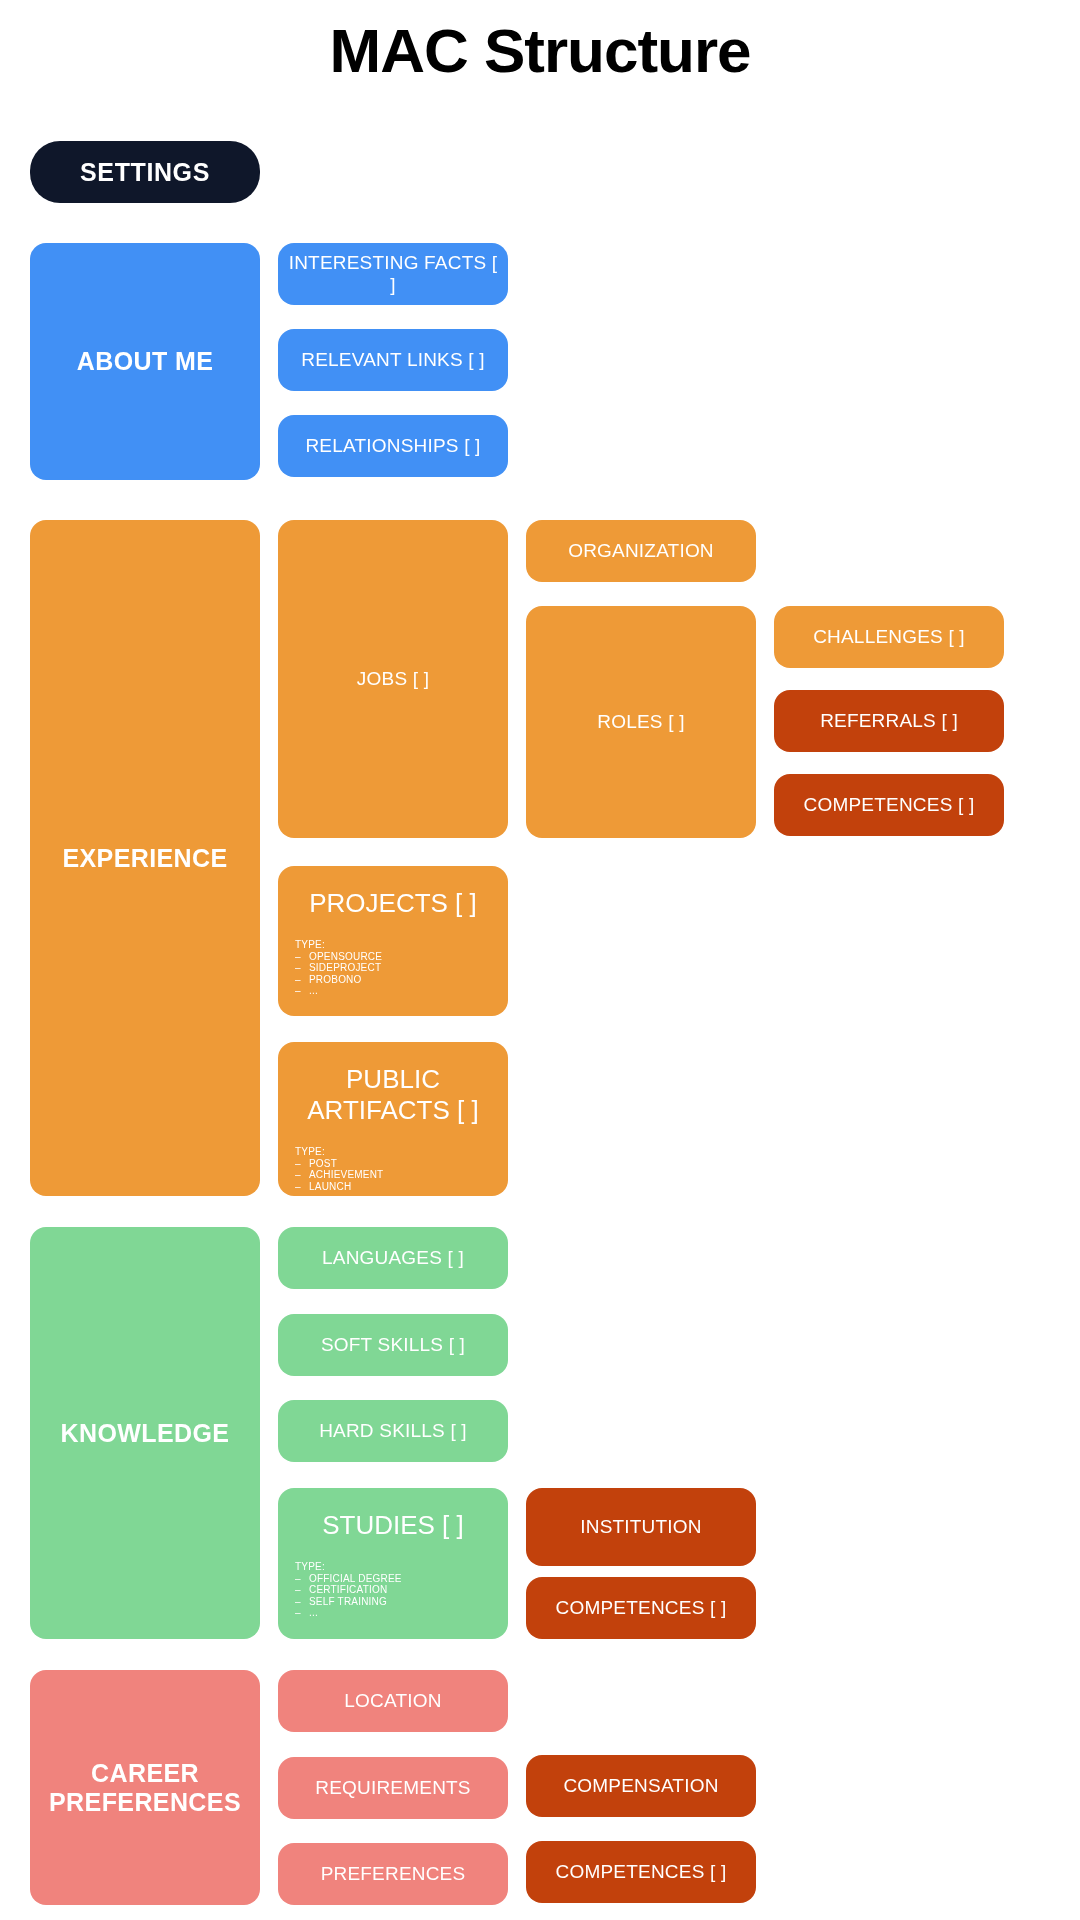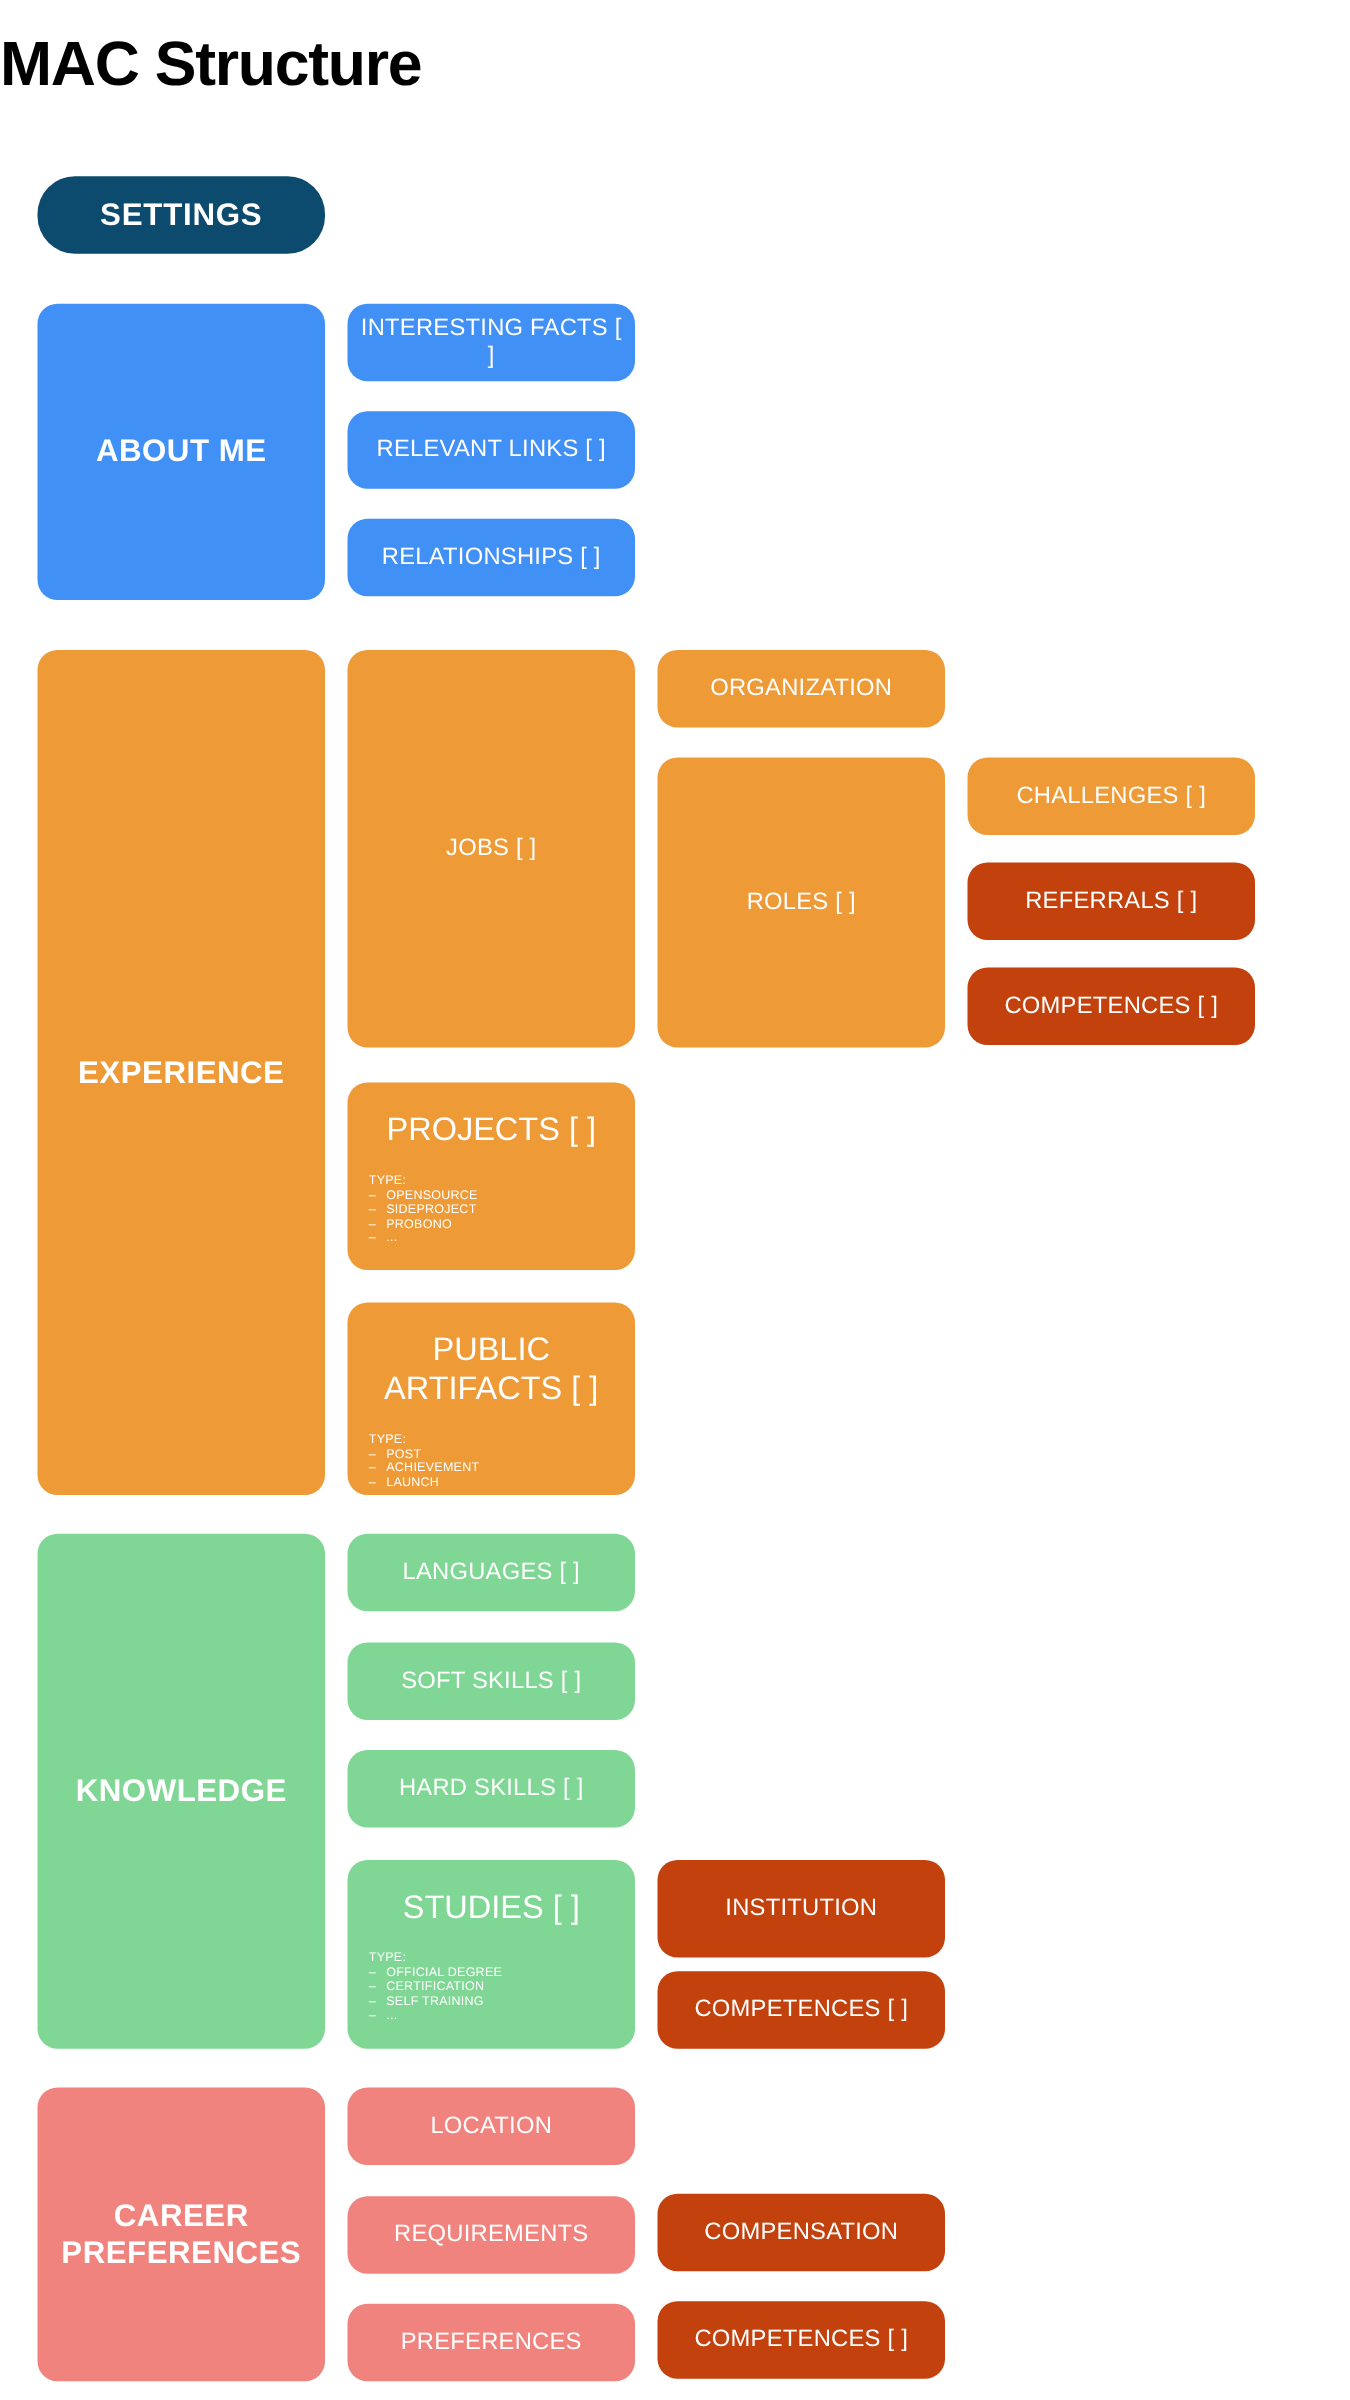--- a/index.html
+++ b/index.html
@@ -18,21 +18,22 @@
     height: 1920px;
     background: #ffffff;
   }
 
   
   .page-title {
     position: absolute;
     left: 0;
     top: 8px;
     width: 1080px;
-    font-size: 50px;
+    text-align: center;
+    font-size: 62px;
     font-weight: bold;
     letter-spacing: -1px;
     color: #000000;
     line-height: 86px;
   }
 
   
   .card {
     position: absolute;
     border-radius: 16px;
@@ -49,21 +50,21 @@
     width: 100%;
     padding: 0 6px;
     white-space: pre-line;
   }
 
   
   .lvl1 { font-size: 25px; font-weight: bold; letter-spacing: 0.4px; }
   .lvl2 { font-size: 19px; font-weight: normal; letter-spacing: 0.2px; }
 
   
-  .c-purple { background: #0c4a6e; border-radius: 30px; }
+  .c-purple { background: #0f172a; border-radius: 30px; }
   .c-blue   { background: #4190f5; }
   .c-orange { background: #ee9a37; }
   .c-green  { background: #80d795; }
   .c-salmon { background: #f0837d; }
   .c-gray   { background: #c2410c; text-align: center; }
 
   
   .card.with-list {
     display: block;
     padding: 0;

